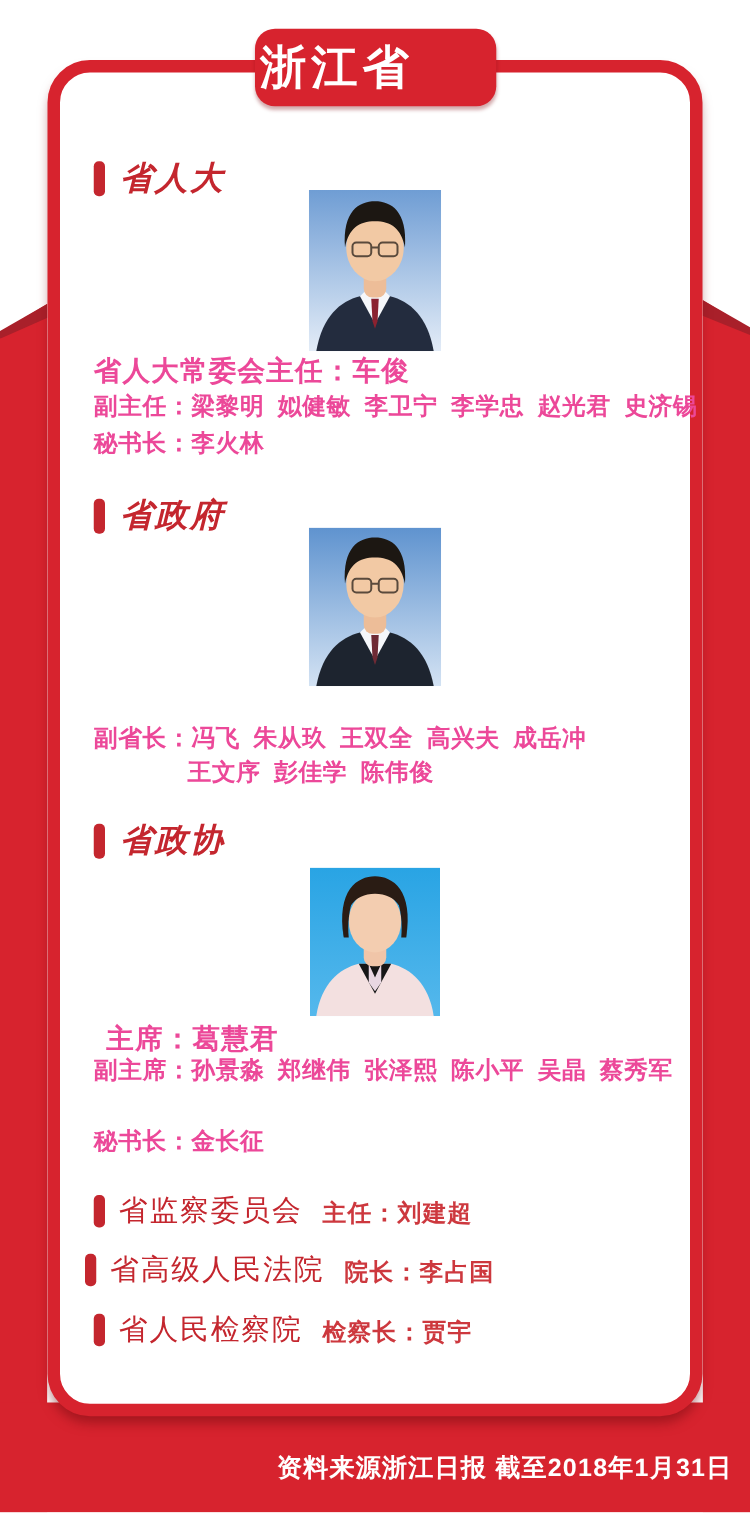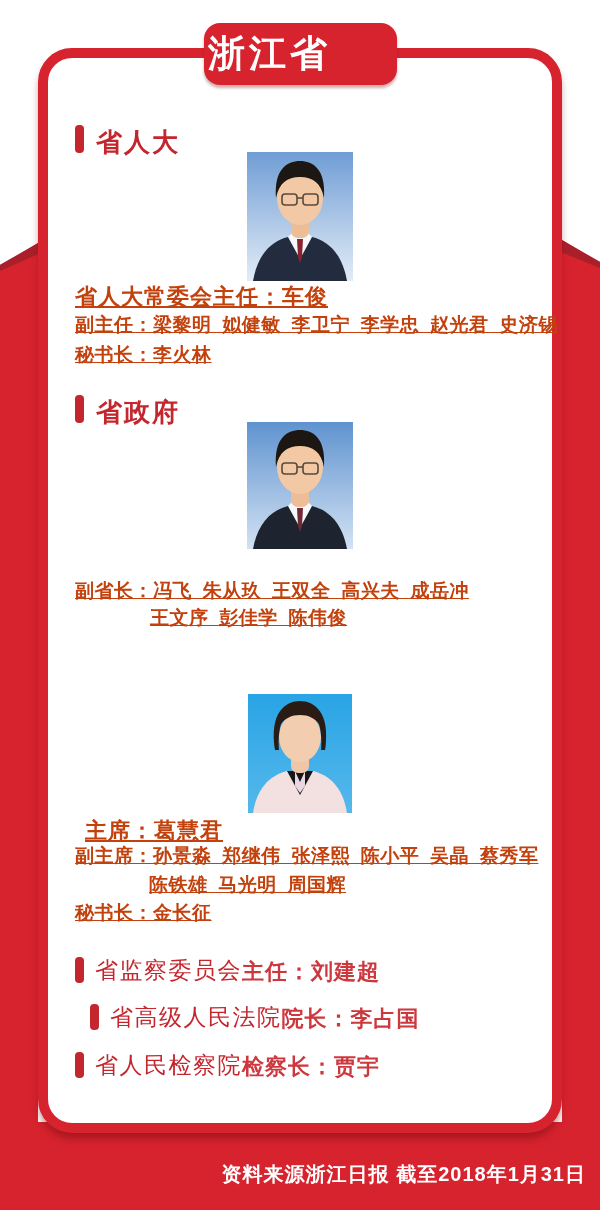--- a/index.html
+++ b/index.html
@@ -30,32 +30,32 @@
   }
   
   .banner{
     position:absolute;left:204px;top:23px;width:193px;height:62px;
     background:#d7232e;border-radius:16px;z-index:5;
     display:flex;align-items:center;justify-content:flex-start;
     box-shadow:0 3px 3px rgba(130,15,20,.35);
   }
   .banner-title{color:#ffffff;font-size:37px;font-weight:bold;letter-spacing:4px;text-indent:4px;}
   
-  .sec-heading{position:absolute;z-index:4;display:flex;align-items:flex-start;}
+  .sec-heading{position:absolute;z-index:4;display:flex;align-items:center;font-style:italic;}
   .bar{display:inline-block;width:9px;height:28px;background:#c4262e;border-radius:4px;margin-right:12px;}
   .sec-title{color:#c4262e;font-size:26px;font-weight:bold;letter-spacing:2px;}
   
-  .tline{position:absolute;z-index:4;color:#c2410c;font-size:19px;font-weight:bold;
-    white-space:nowrap;word-spacing:5px;letter-spacing:0.5px;text-decoration:underline;}
+  .tline{position:absolute;z-index:4;color:#ec4899;font-size:19px;font-weight:bold;
+    white-space:nowrap;word-spacing:5px;letter-spacing:0.5px;}
   .tline.primary{font-size:22px;letter-spacing:1px;}
   
   .org-row{position:absolute;z-index:4;display:flex;align-items:center;white-space:nowrap;}
   .bar2{display:inline-block;width:9px;height:26px;background:#c4262e;border-radius:4px;margin-right:11px;}
   .org{color:#c4262e;font-size:23px;font-weight:normal;letter-spacing:1.5px;}
-  .role{color:#cd383e;font-size:22px;font-weight:bold;margin-top:4px;letter-spacing:1px;}
+  .role{color:#cd383e;font-size:19px;font-weight:bold;margin-left:16px;margin-top:4px;letter-spacing:1px;}
   .footnote{position:absolute;left:69px;top:1082px;z-index:4;color:#cf4a4f;
     font-size:15px;font-weight:600;white-space:nowrap;letter-spacing:-0.3px;}
   
   .footer-text{position:absolute;right:14px;top:1161px;z-index:4;color:#ffffff;
     font-size:20px;font-weight:bold;letter-spacing:1px;white-space:nowrap;}
   
   .photo{position:absolute;z-index:4;overflow:hidden;}
   .photo svg{display:block;width:100%;height:100%;}
 </style>
 </head>
@@ -131,20 +131,24 @@
         <rect x="35" y="41" width="15" height="11" rx="3"></rect>
         <rect x="56" y="41" width="15" height="11" rx="3"></rect>
         <line x1="50" y1="45" x2="56" y2="45"></line>
       </g>
     </svg>
   </div>
 
   <div class="tline" style="left:75px;top:578px;">副省长：冯飞 朱从玖 王双全 高兴夫 成岳冲</div>
   <div class="tline" style="left:150px;top:605px;text-align:center;">王文序 彭佳学 陈伟俊</div>
 
+  <div class="sec-heading" style="left:75px;top:655px;">
+    <span class="bar"></span>
+    <span class="sec-title">省政协</span>
+  </div>
 
   <div class="photo" style="left:248px;top:694px;width:104px;height:119px;">
     <svg viewBox="0 0 104 119" preserveAspectRatio="none">
       <defs>
           <linearGradient id="bgC" x1="0" y1="0" x2="0" y2="1">
         <stop offset="0" stop-color="#29a4e4"></stop>
             <stop offset="1" stop-color="#55b8ec"></stop>
       </linearGradient>
         </defs>
       <rect width="104" height="119" fill="url(#bgC)"></rect>
@@ -154,29 +158,28 @@
       <rect x="43" y="58" width="18" height="21" rx="7" fill="#f0c5a8"></rect>
       <ellipse cx="52" cy="43" rx="21" ry="25" fill="#f3cdb0"></ellipse>
       <path d="M27,56 C21,18 38,7 52,7 C66,7 83,18 77,56 C78,34 69,21 52,21 C35,21 26,34 27,56 Z" fill="#2a1c14"></path>
       <path d="M27,56 C25,40 29,28 35,23 C31,34 30,45 31,56 Z" fill="#2a1c14"></path>
       <path d="M77,56 C79,40 75,28 69,23 C73,34 74,45 73,56 Z" fill="#2a1c14"></path>
     </svg>
   </div>
 
   <div class="tline primary" style="left:85px;top:816px;">主席：葛慧君</div>
   <div class="tline" style="left:75px;top:843px;">副主席：孙景淼 郑继伟 张泽熙 陈小平 吴晶 蔡秀军</div>
-  <div class="tline" style="left:149px;top:872px;">陈铁雄 马光明 周国辉</div>
   <div class="tline" style="left:75px;top:900px;">秘书长：金长征</div>
 
   <div class="org-row" style="left:75px;top:953px;">
     <span class="bar2"></span>
     <span class="org">省监察委员会</span>
     <span class="role">主任：刘建超</span>
   </div>
-  <div class="org-row" style="left:90px;top:1000px;">
+  <div class="org-row" style="left:68px;top:1000px;">
     <span class="bar2"></span>
     <span class="org">省高级人民法院</span>
     <span class="role">院长：李占国</span>
   </div>
   <div class="org-row" style="left:75px;top:1048px;">
     <span class="bar2"></span>
     <span class="org">省人民检察院</span>
     <span class="role">检察长：贾宇</span>
   </div>
 

